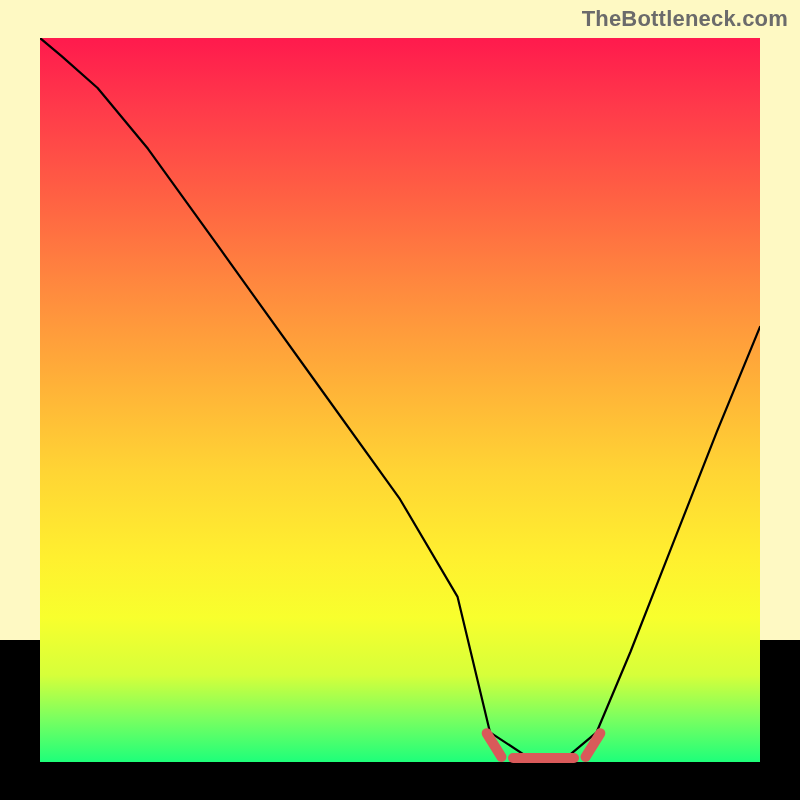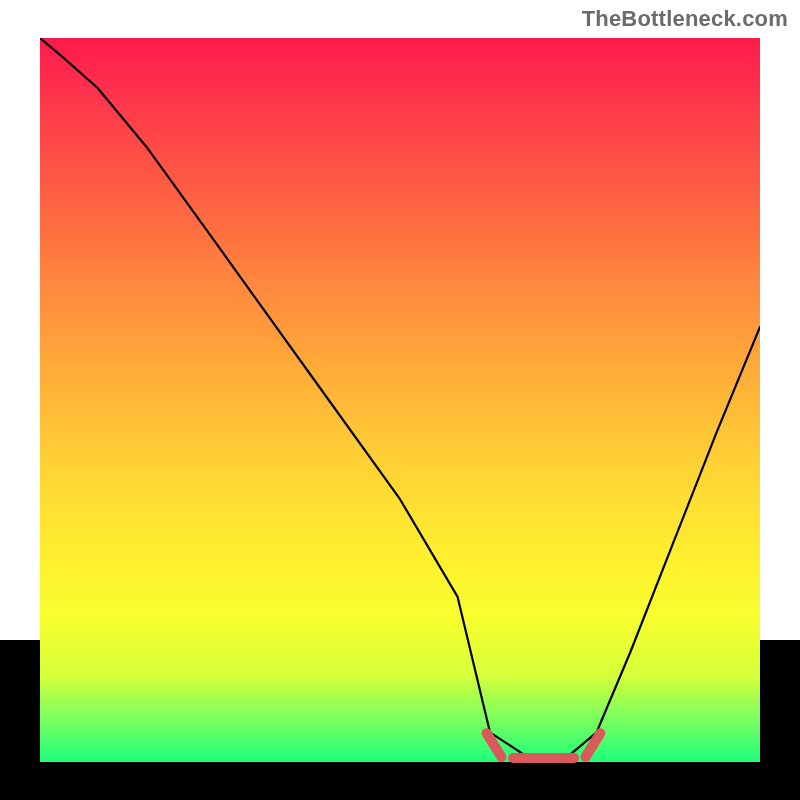--- a/index.html
+++ b/index.html
@@ -9,21 +9,21 @@
     height: 800px;
     background: #000;
     overflow: hidden;
   }
   .frame {
     position: absolute;
     left: 0;
     top: 0;
     width: 800px;
     height: 640px;
-    background: #ffffff;
+    background: #fef9c3;
   }
   .plot {
     position: absolute;
     left: 40px;
     top: 38px;
     width: 720px;
     height: 724px;
     background: linear-gradient(to bottom,
       #ff1a4d 0%,
       #ff3b4a 10%,

